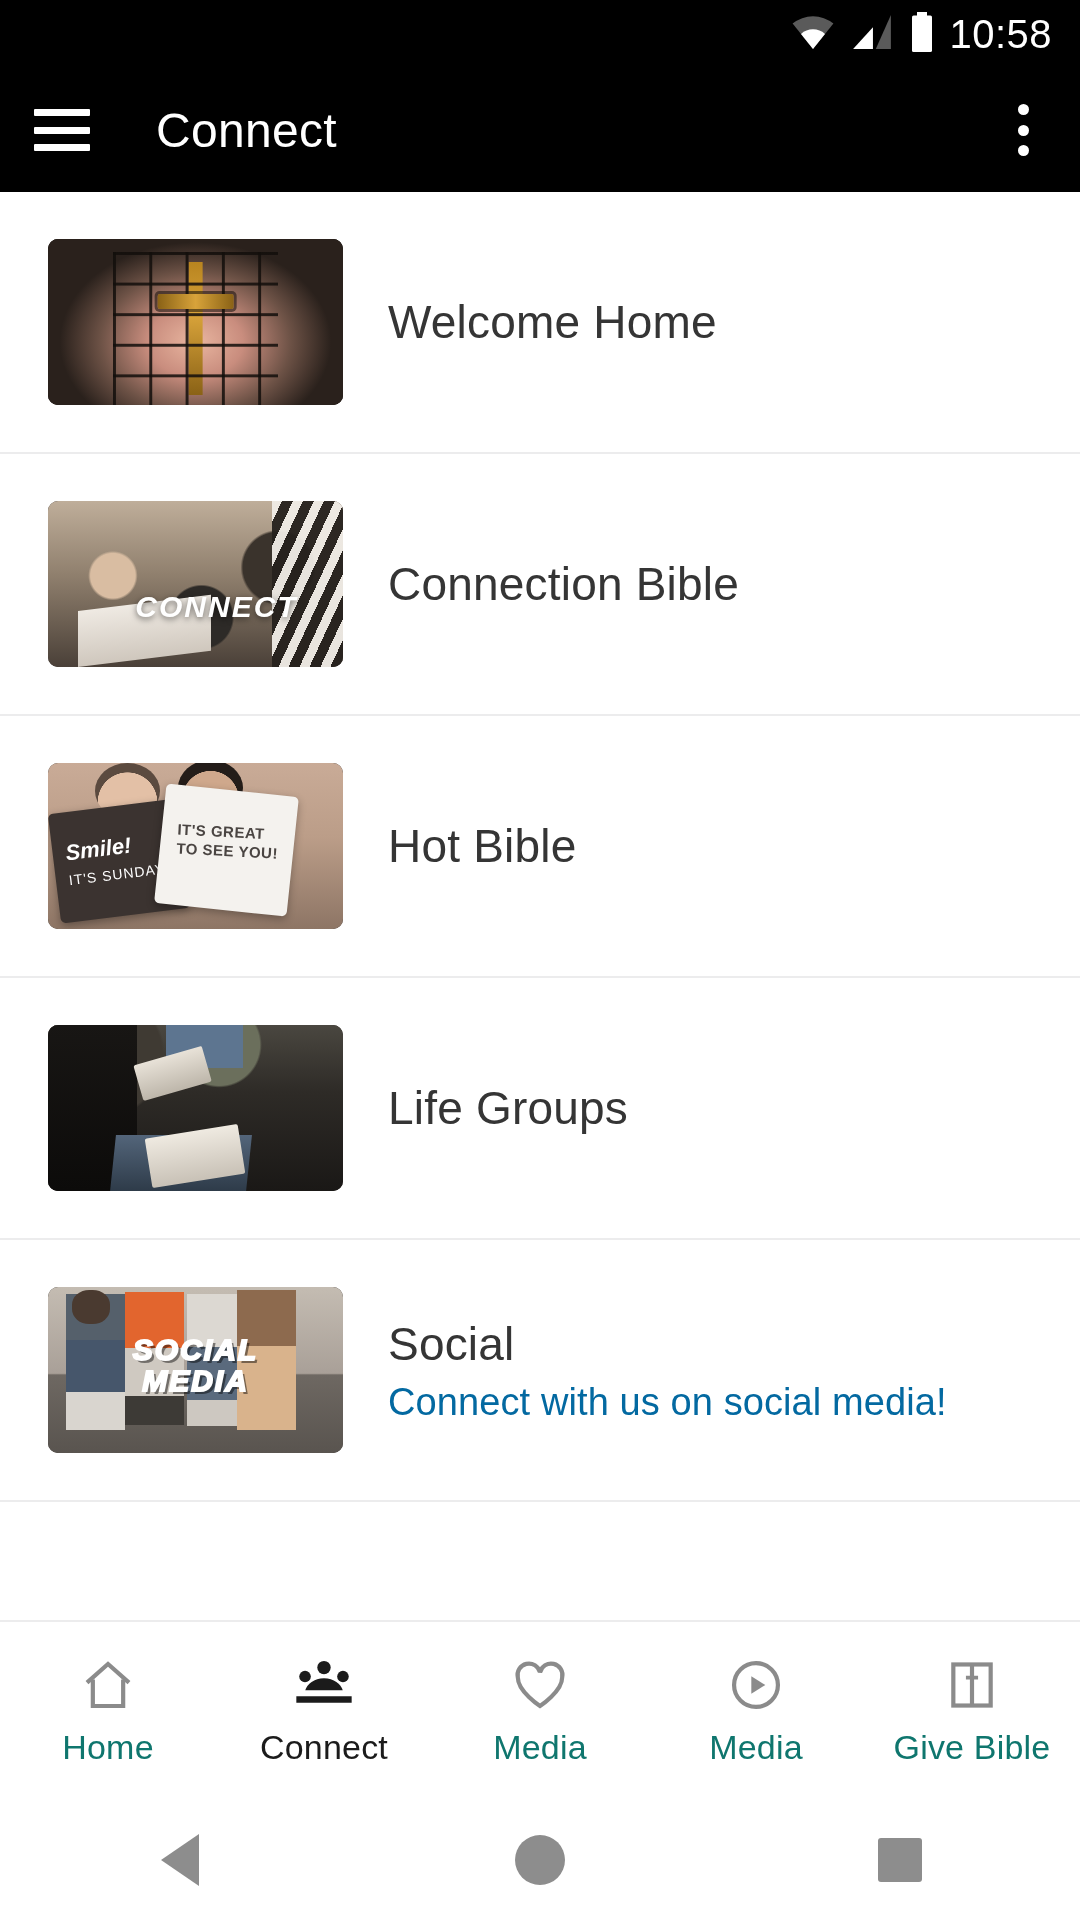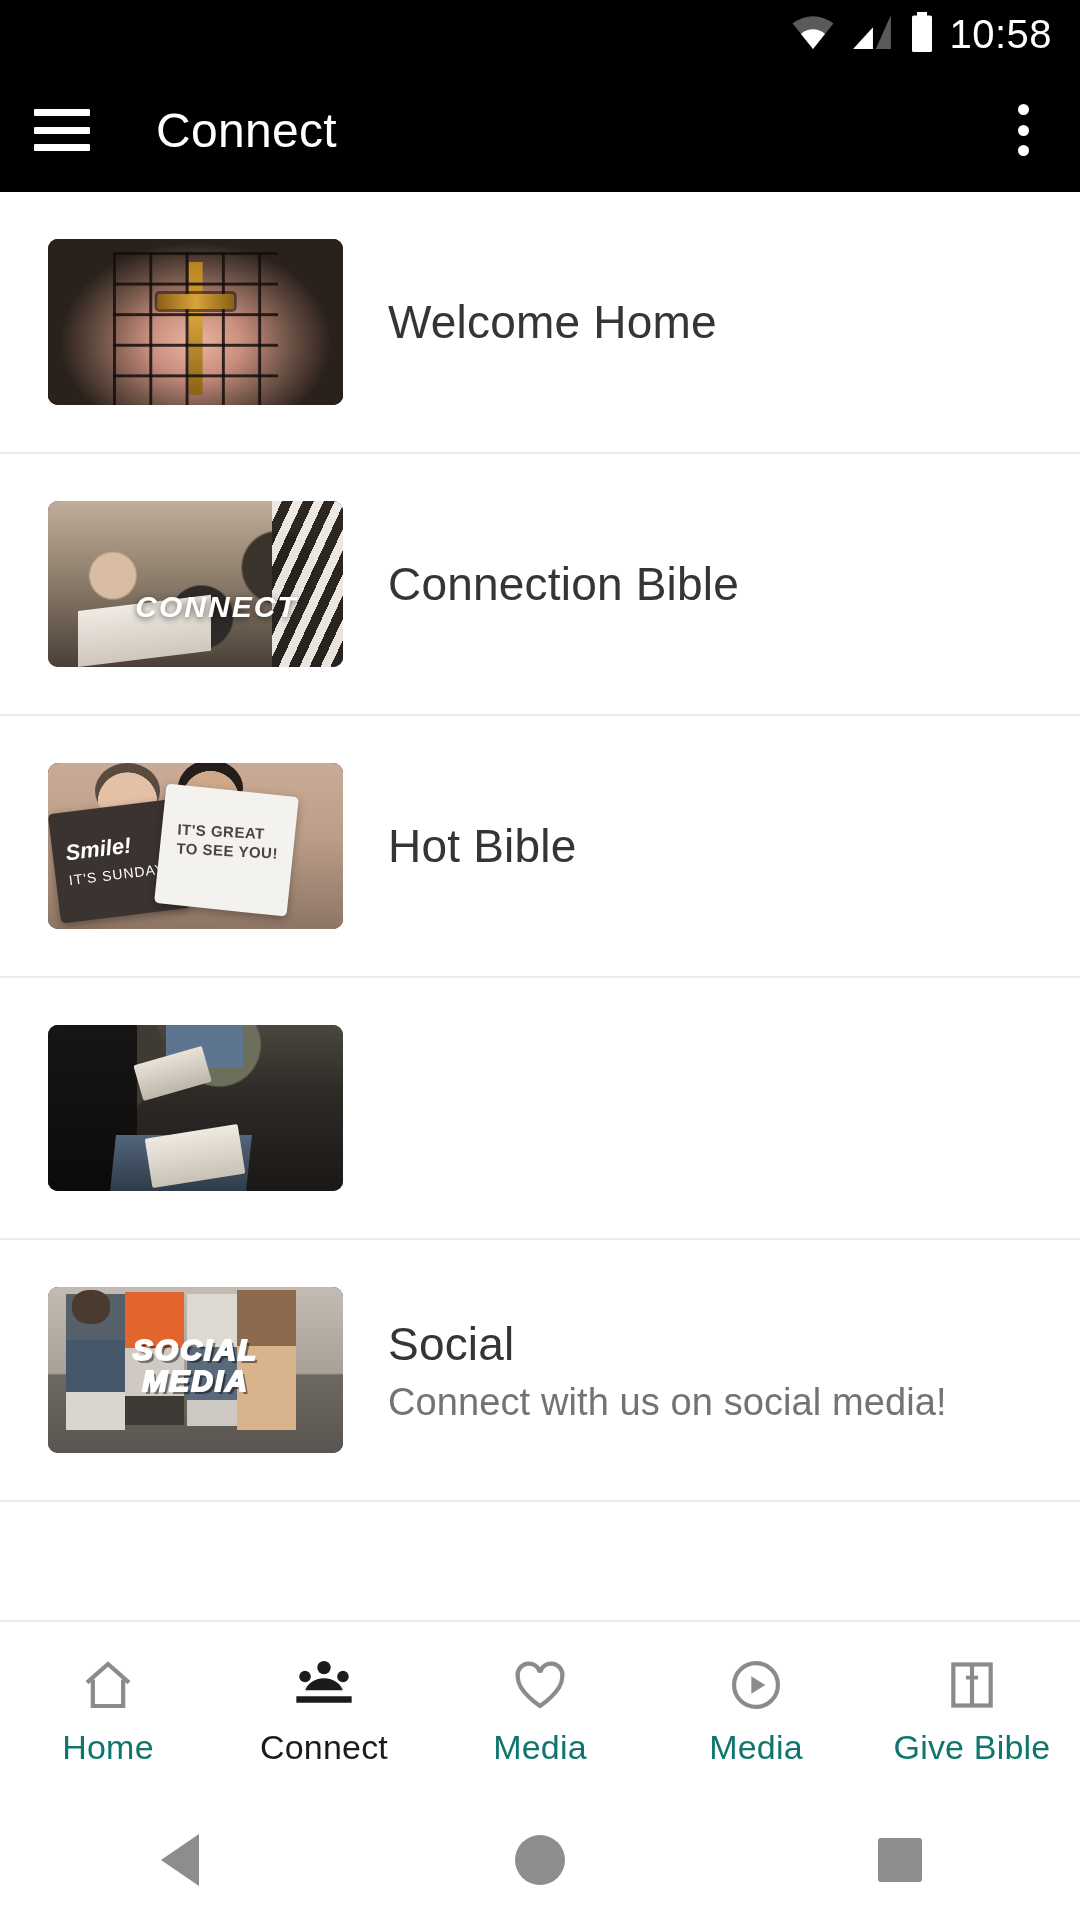--- a/index.html
+++ b/index.html
@@ -41,21 +41,21 @@
   .thumb {
     width:295px; height:166px; border-radius:10px; flex:0 0 auto;
     position:relative; overflow:hidden; background:#2a2420;
   }
   .thumb .ov {
     position:absolute; inset:0; display:flex; align-items:center; justify-content:center;
     color:#fff; text-align:center; line-height:1.05;
   }
   .row-text { margin-left:45px; display:flex; flex-direction:column; justify-content:center; }
   .row-title { font-size:46px; color:#353535; font-weight:400; letter-spacing:.2px; }
-  .row-sub { font-size:38px; color:#737373; margin-top:10px; letter-spacing:.1px; }
+  .row-sub { font-size:38px; color:#0369a1; margin-top:10px; letter-spacing:.1px; }
 
   
   .art { position:absolute; inset:0; }
 
   
   .art-church {
     background:
       radial-gradient(ellipse 46% 60% at 50% 62%, #e9b6a0 0%, #c98d7e 35%, #6d5246 70%, #2a211c 100%),
       linear-gradient(90deg,#1a1512 0%,#241c17 14%,#0d0a08 19%,#3a2d24 26%,#7e8d9b 34%,#9aa8b4 50%,#7e8d9b 66%,#3a2d24 74%,#0d0a08 81%,#241c17 86%,#1a1512 100%);
   }
@@ -281,20 +281,23 @@
 
     <div class="row">
       <div class="thumb">
         <div class="art art-life">
           <div class="denim"></div>
             <div class="jeans"></div>
           <div class="book2"></div>
             <div class="book1"></div>
         </div>
       </div>
+      <div class="row-text">
+        <div class="row-title">Life Groups</div>
+      </div>
     </div>
 
     <div class="row">
       <div class="thumb">
         <div class="art art-social">
           <div class="p1"></div>
             <div class="p1h"></div>
             <div class="p2"></div>
           <div class="p3"></div>
             <div class="p4"></div>

